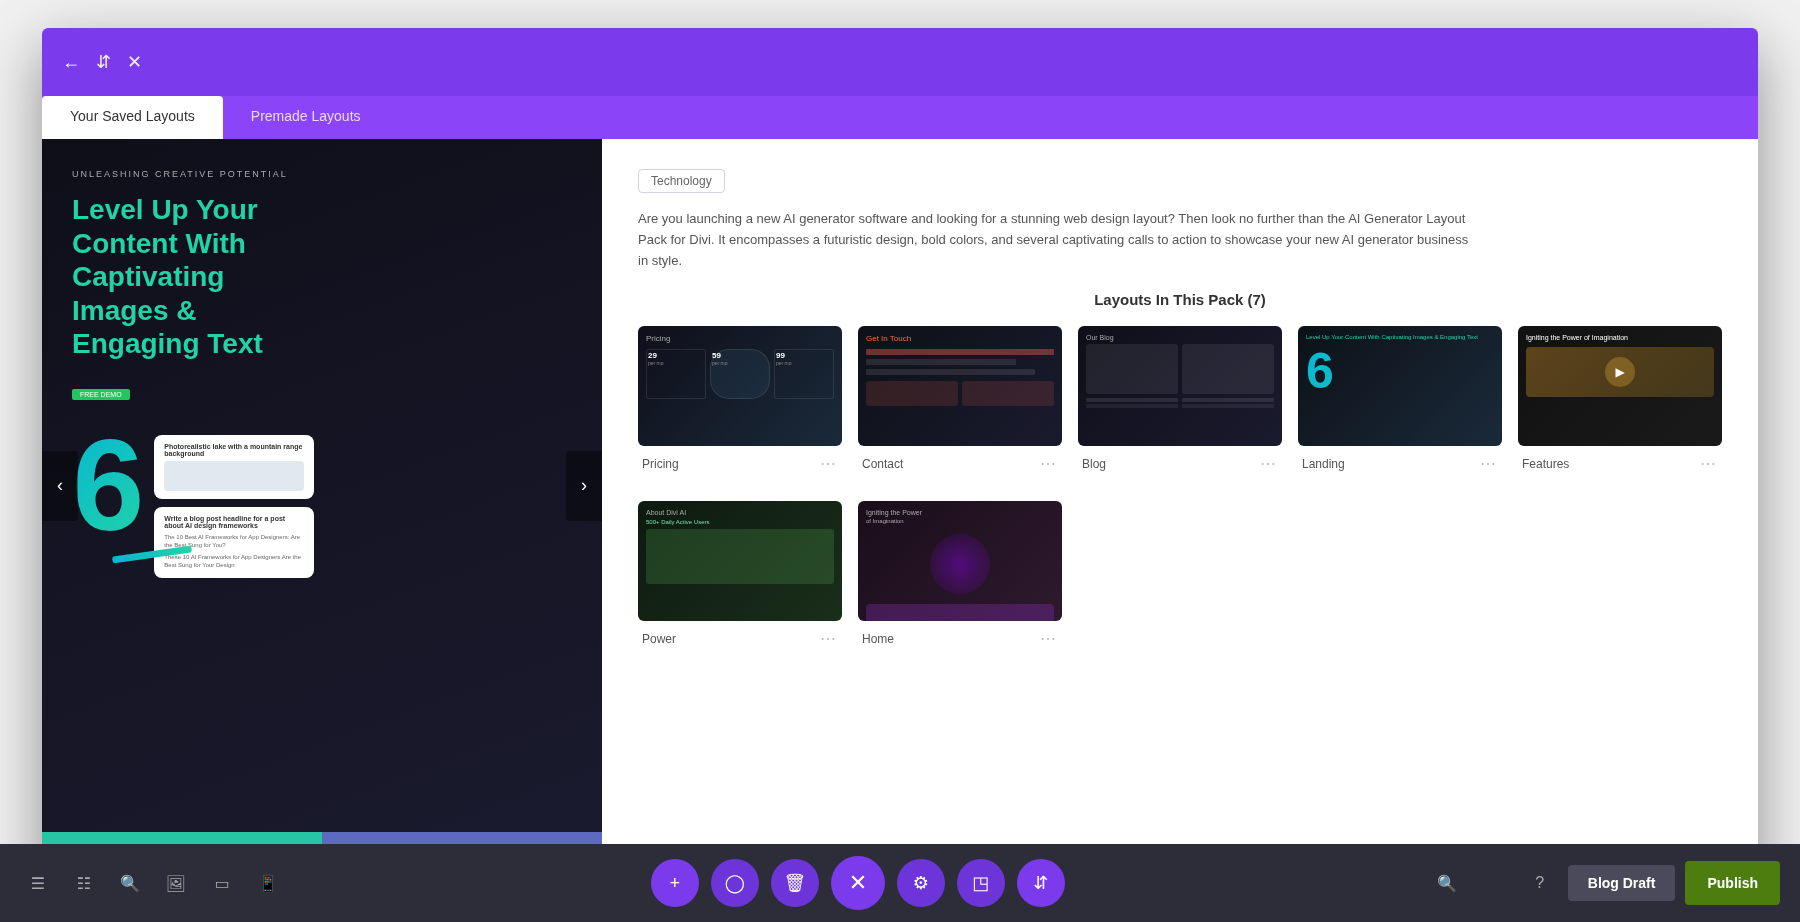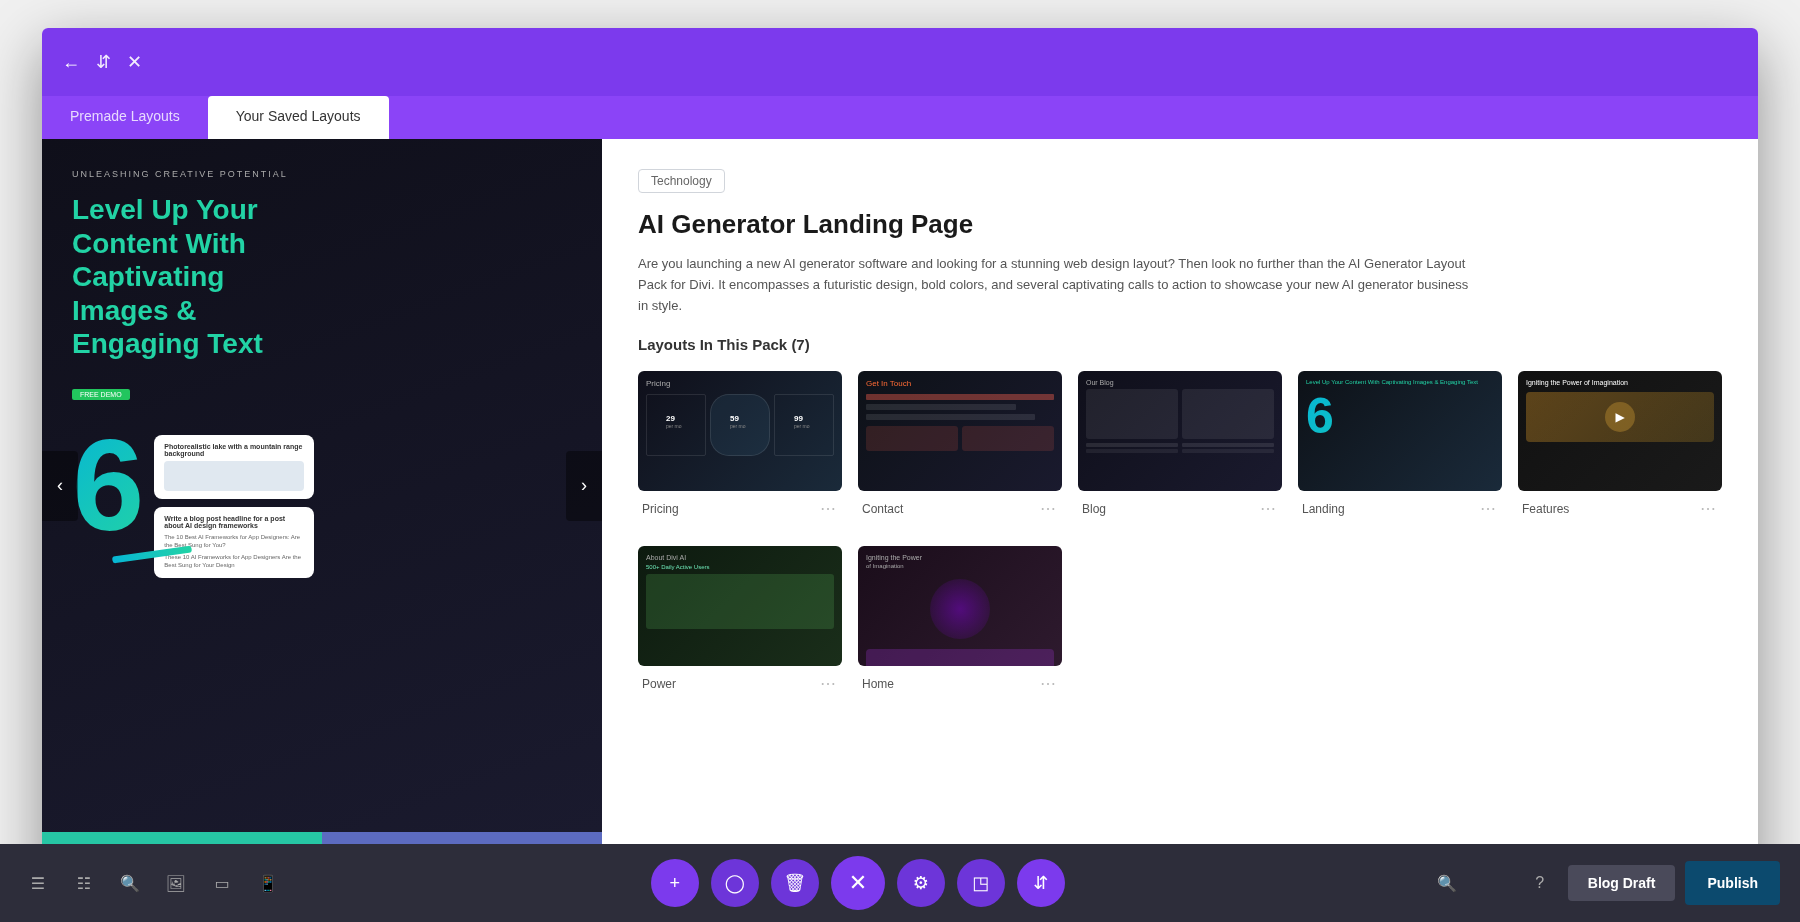--- a/index.html
+++ b/index.html
@@ -43,21 +43,21 @@
 
     
     .content-panel { flex: 1; padding: 30px 36px; overflow-y: auto; position: relative; }
 
     
     .category-badge { display: inline-block; border: 1px solid #d1d5db; border-radius: 4px; padding: 4px 12px; font-size: 12px; color: #666; margin-bottom: 16px; }
 
     
     .pack-title { font-size: 26px; font-weight: 700; color: #1a1a1a; margin-bottom: 14px; }
     .pack-desc { font-size: 13px; color: #555; line-height: 1.6; margin-bottom: 20px; max-width: 840px; }
-    .pack-layouts-header { font-size: 15px; font-weight: 600; color: #333; margin-bottom: 18px; }
+    .pack-layouts-header { font-size: 15px; font-weight: 600; color: #333; margin-bottom: 18px; text-align: center; }
 
     
     .layouts-grid { display: grid; grid-template-columns: repeat(5, 1fr); gap: 16px; margin-bottom: 20px; }
     .layout-second-row { display: grid; grid-template-columns: repeat(5, 1fr); gap: 16px; }
     .layout-thumb-container { display: flex; flex-direction: column; }
     .layout-thumb { height: 120px; border-radius: 6px; overflow: hidden; background: #1a1a2e; position: relative; cursor: pointer; }
     .layout-thumb-footer { display: flex; align-items: center; justify-content: space-between; padding: 8px 4px; }
     .layout-thumb-label { font-size: 12px; color: #555; }
     .layout-thumb-dots { color: #bbb; font-size: 16px; cursor: pointer; letter-spacing: 2px; }
 
@@ -84,60 +84,60 @@
     .toolbar-left { display: flex; gap: 10px; align-items: center; }
     .toolbar-left-icon { width: 36px; height: 36px; display: flex; align-items: center; justify-content: center; color: #aaa; cursor: pointer; font-size: 16px; }
     .toolbar-center { flex: 1; display: flex; justify-content: center; align-items: center; gap: 12px; }
     .toolbar-btn { width: 48px; height: 48px; border-radius: 50%; border: none; cursor: pointer; display: flex; align-items: center; justify-content: center; font-size: 18px; }
     .btn-purple { background: #7c3aed; color: #fff; }
     .btn-purple-med { background: #6d35d9; color: #fff; }
     .btn-large { width: 54px; height: 54px; font-size: 22px; }
     .toolbar-right { display: flex; gap: 10px; align-items: center; }
     .toolbar-right-icon { width: 36px; height: 36px; display: flex; align-items: center; justify-content: center; color: #aaa; cursor: pointer; font-size: 16px; }
     .btn-save-draft { background: #4a4a5a; color: #fff; border: none; padding: 10px 20px; border-radius: 4px; font-size: 14px; font-weight: 600; cursor: pointer; }
-    .btn-publish { background: #0c4a6e; color: #fff; border: none; padding: 14px 22px; border-radius: 4px; font-size: 14px; font-weight: 600; cursor: pointer; }
+    .btn-publish { background: #4d7c0f; color: #fff; border: none; padding: 14px 22px; border-radius: 4px; font-size: 14px; font-weight: 600; cursor: pointer; }
 
     
     .side-arrow { position: absolute; top: 50%; transform: translateY(-50%); width: 36px; height: 70px; background: rgba(0,0,0,0.4); display: flex; align-items: center; justify-content: center; color: #fff; font-size: 18px; cursor: pointer; z-index: 10; }
     .side-arrow-left { left: 0; border-radius: 0 4px 4px 0; }
     .side-arrow-right { right: 0; border-radius: 4px 0 0 4px; }
 
     
     .content-panel::-webkit-scrollbar { width: 8px; }
     .content-panel::-webkit-scrollbar-track { background: #f0f0f0; }
     .content-panel::-webkit-scrollbar-thumb { background: #ccc; border-radius: 4px; }
 
     
     .free-demo-badge { display: inline-block; background: #22c55e; color: #fff; font-size: 7px; padding: 2px 8px; border-radius: 2px; margin-top: 8px; }
 
     
     .thumb-pricing-rows { display: flex; gap: 4px; margin-top: 6px; }
-    .thumb-pricing-col { flex: 1; height: 62px; border: 1px solid rgba(255,255,255,0.1); border-radius: 2px; padding: 19px; }
+    .thumb-pricing-col { flex: 1; height: 50px; border: 1px solid rgba(255,255,255,0.1); border-radius: 2px; padding: 1px; }
     .thumb-pricing-col-highlight { background: rgba(100,200,255,0.08); border-radius: 19px; }
     .thumb-pricing-col-num { font-size: 8px; color: #fff; font-weight: 700; }
     .thumb-pricing-col-label { font-size: 5px; color: #888; }
   </style>
 </head>
 <body>
 
 <div class="page-bg"></div>
 
 <div class="modal-overlay">
 
   <div class="modal-header">
     <span class="modal-header-back">←</span>
     <div class="modal-header-icons">
       <span class="modal-header-icon">⇵</span>
       <span class="modal-header-icon">✕</span>
     </div>
   </div>
 
   <div class="modal-tabs">
+    <div class="modal-tab active">Your Saved Layouts</div>
     <div class="modal-tab">Premade Layouts</div>
-    <div class="modal-tab active">Your Saved Layouts</div>
   </div>
 
   <div class="modal-body">
 
     <div class="preview-panel">
       <div class="preview-image">
 
         <div class="side-arrow side-arrow-left">‹</div>
         <div class="side-arrow side-arrow-right">›</div>
 
@@ -173,21 +173,20 @@
         <button class="btn-demo">View Live Demo</button>
         <button class="btn-use">Use This Layout</button>
       </div>
     </div>
 
     <div class="content-panel">
       
       <div class="category-badge">Technology</div>
 
       
-      <div class="pack-title">AI Generator Landing Page</div>
 
       
       <div class="pack-desc">Are you launching a new AI generator software and looking for a stunning web design layout? Then look no further than the AI Generator Layout Pack for Divi. It encompasses a futuristic design, bold colors, and several captivating calls to action to showcase your new AI generator business in style.</div>
 
       
       <div class="pack-layouts-header">Layouts In This Pack (7)</div>
 
       
       <div class="layouts-grid">
 

